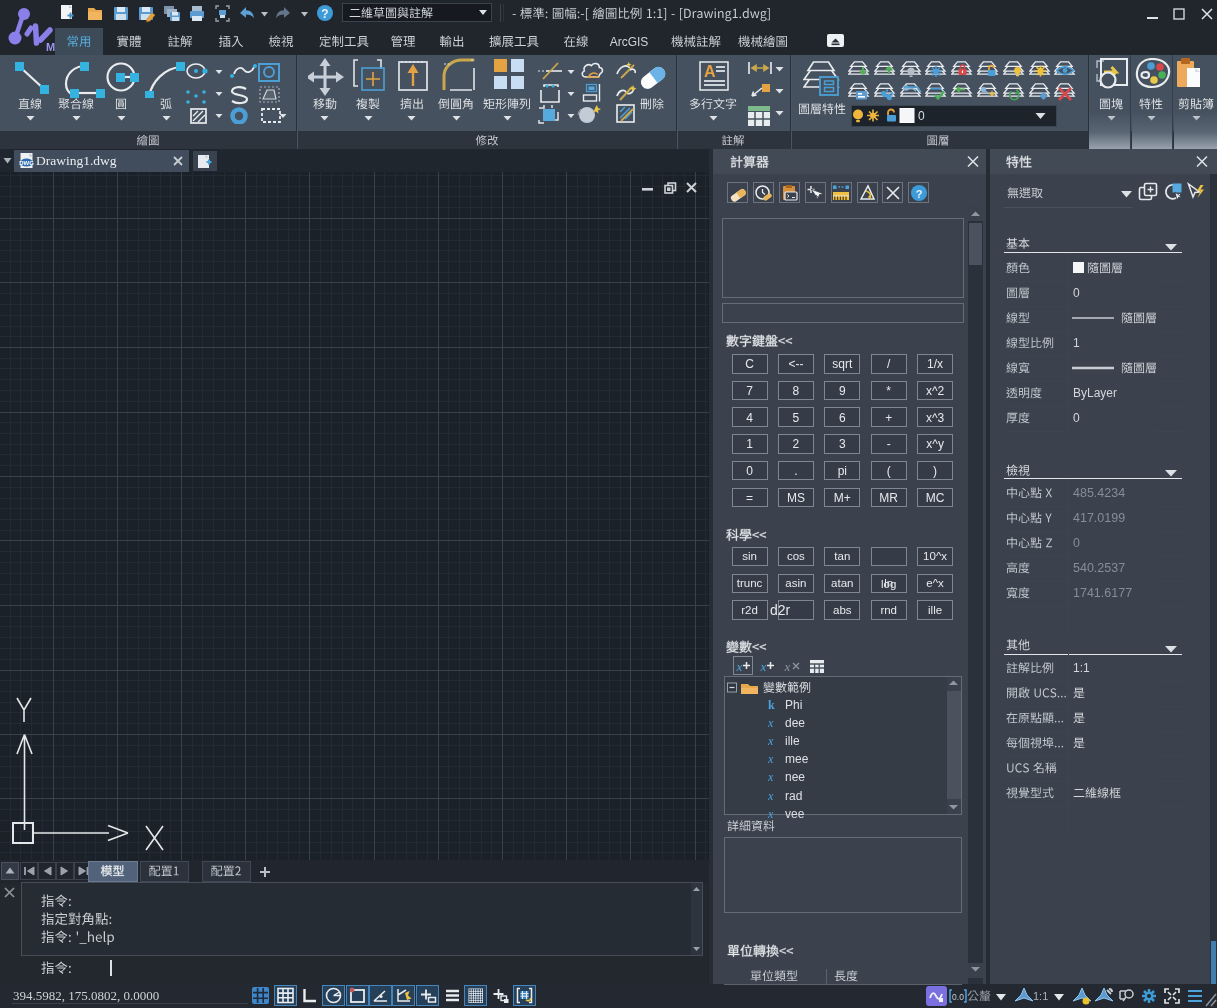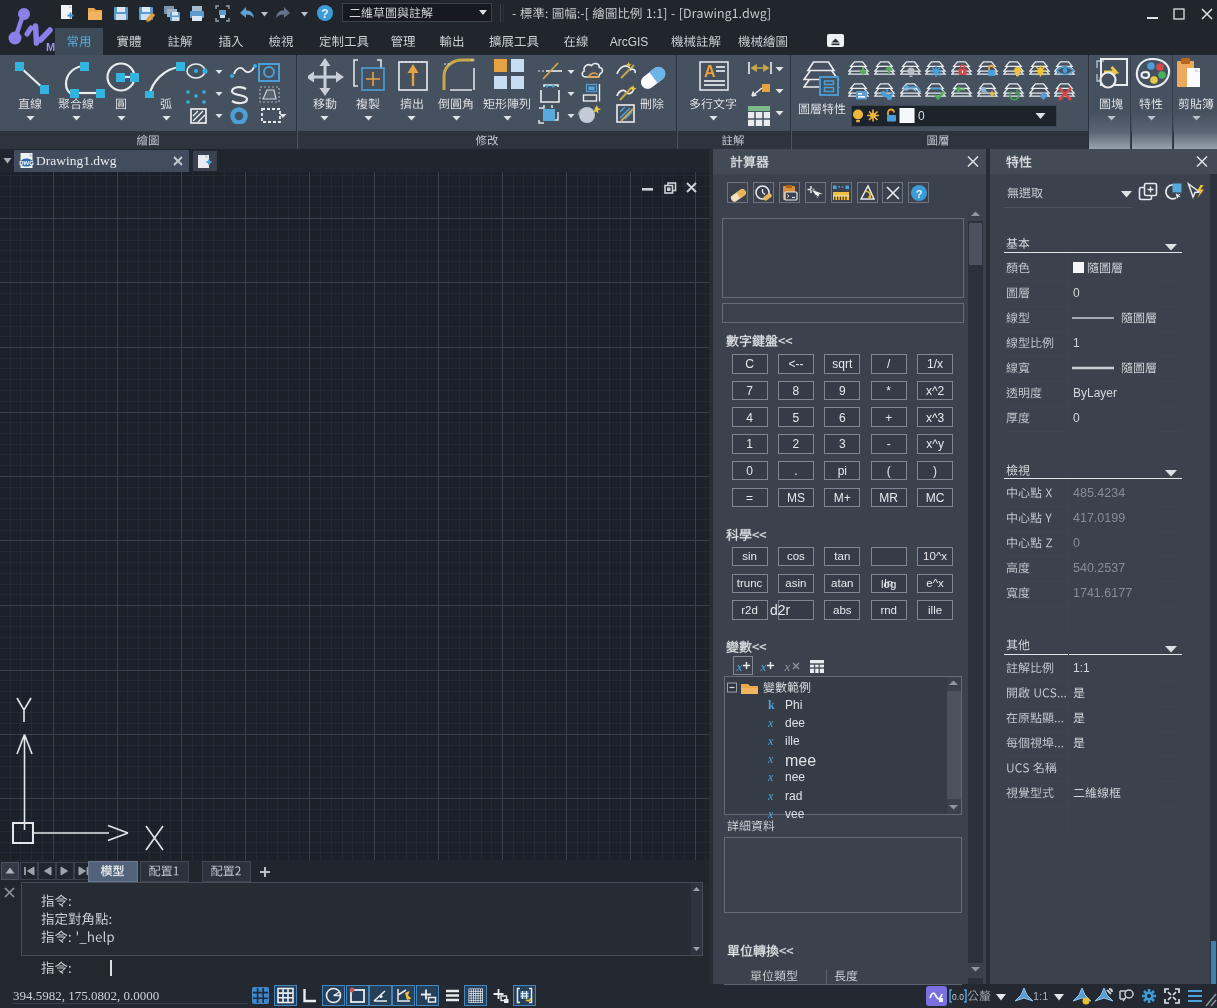--- a/index.html
+++ b/index.html
@@ -967,21 +967,21 @@
     <path d="M14 3 h7 l2 2 h8 v8 H14 Z" fill="#e8a84c"></path>
     <path d="M14 7 h17 v6 H14 Z" fill="#f0b55e"></path>
   </svg>
 <div class="a" style="left:768px;top:697.5px;font-size:12px;color:#4da3dc;font-family:'Liberation Serif',serif;font-weight:bold;z-index:40;">k</div>
 <div class="a" style="left:785px;top:697.5px;font-size:12px;color:#dde1e5;z-index:40;">Phi</div>
 <div class="a" style="left:768px;top:715.7px;font-size:12px;color:#4da3dc;font-family:'Liberation Serif',serif;font-style:italic;z-index:40;">x</div>
 <div class="a" style="left:785px;top:715.7px;font-size:12px;color:#dde1e5;z-index:40;">dee</div>
 <div class="a" style="left:768px;top:733.9px;font-size:12px;color:#4da3dc;font-family:'Liberation Serif',serif;font-style:italic;z-index:40;">x</div>
 <div class="a" style="left:785px;top:733.9px;font-size:12px;color:#dde1e5;z-index:40;">ille</div>
 <div class="a" style="left:768px;top:752.1px;font-size:12px;color:#4da3dc;font-family:'Liberation Serif',serif;font-style:italic;z-index:40;">x</div>
-<div class="a" style="left:785px;top:752.1px;font-size:16px;color:#dde1e5;z-index:40;">mee</div>
+<div class="a" style="left:785px;top:752.1px;font-size:12px;color:#dde1e5;z-index:40;">mee</div>
 <div class="a" style="left:768px;top:770.3px;font-size:12px;color:#4da3dc;font-family:'Liberation Serif',serif;font-style:italic;z-index:40;">x</div>
 <div class="a" style="left:785px;top:770.3px;font-size:12px;color:#dde1e5;z-index:40;">nee</div>
 <div class="a" style="left:768px;top:788.5px;font-size:12px;color:#4da3dc;font-family:'Liberation Serif',serif;font-style:italic;z-index:40;">x</div>
 <div class="a" style="left:785px;top:788.5px;font-size:12px;color:#dde1e5;z-index:40;">rad</div>
 <div class="a" style="left:768px;top:806.7px;font-size:12px;color:#4da3dc;font-family:'Liberation Serif',serif;font-style:italic;z-index:40;">x</div>
 <div class="a" style="left:785px;top:806.7px;font-size:12px;color:#dde1e5;z-index:40;">vee</div>
 <div class="a" style="left:723.5px;top:837px;width:238px;height:76px;border:1px solid #646c77;"></div>
 <div class="a" style="left:826px;top:969px;width:1px;height:15px;background:#5a626e;"></div>
 <div class="a" style="left:723.5px;top:984px;width:238px;height:1px;background:#5a626e;"></div>
 <div class="a" style="left:986px;top:149px;width:231px;height:835px;background:#3b424d;"></div>

